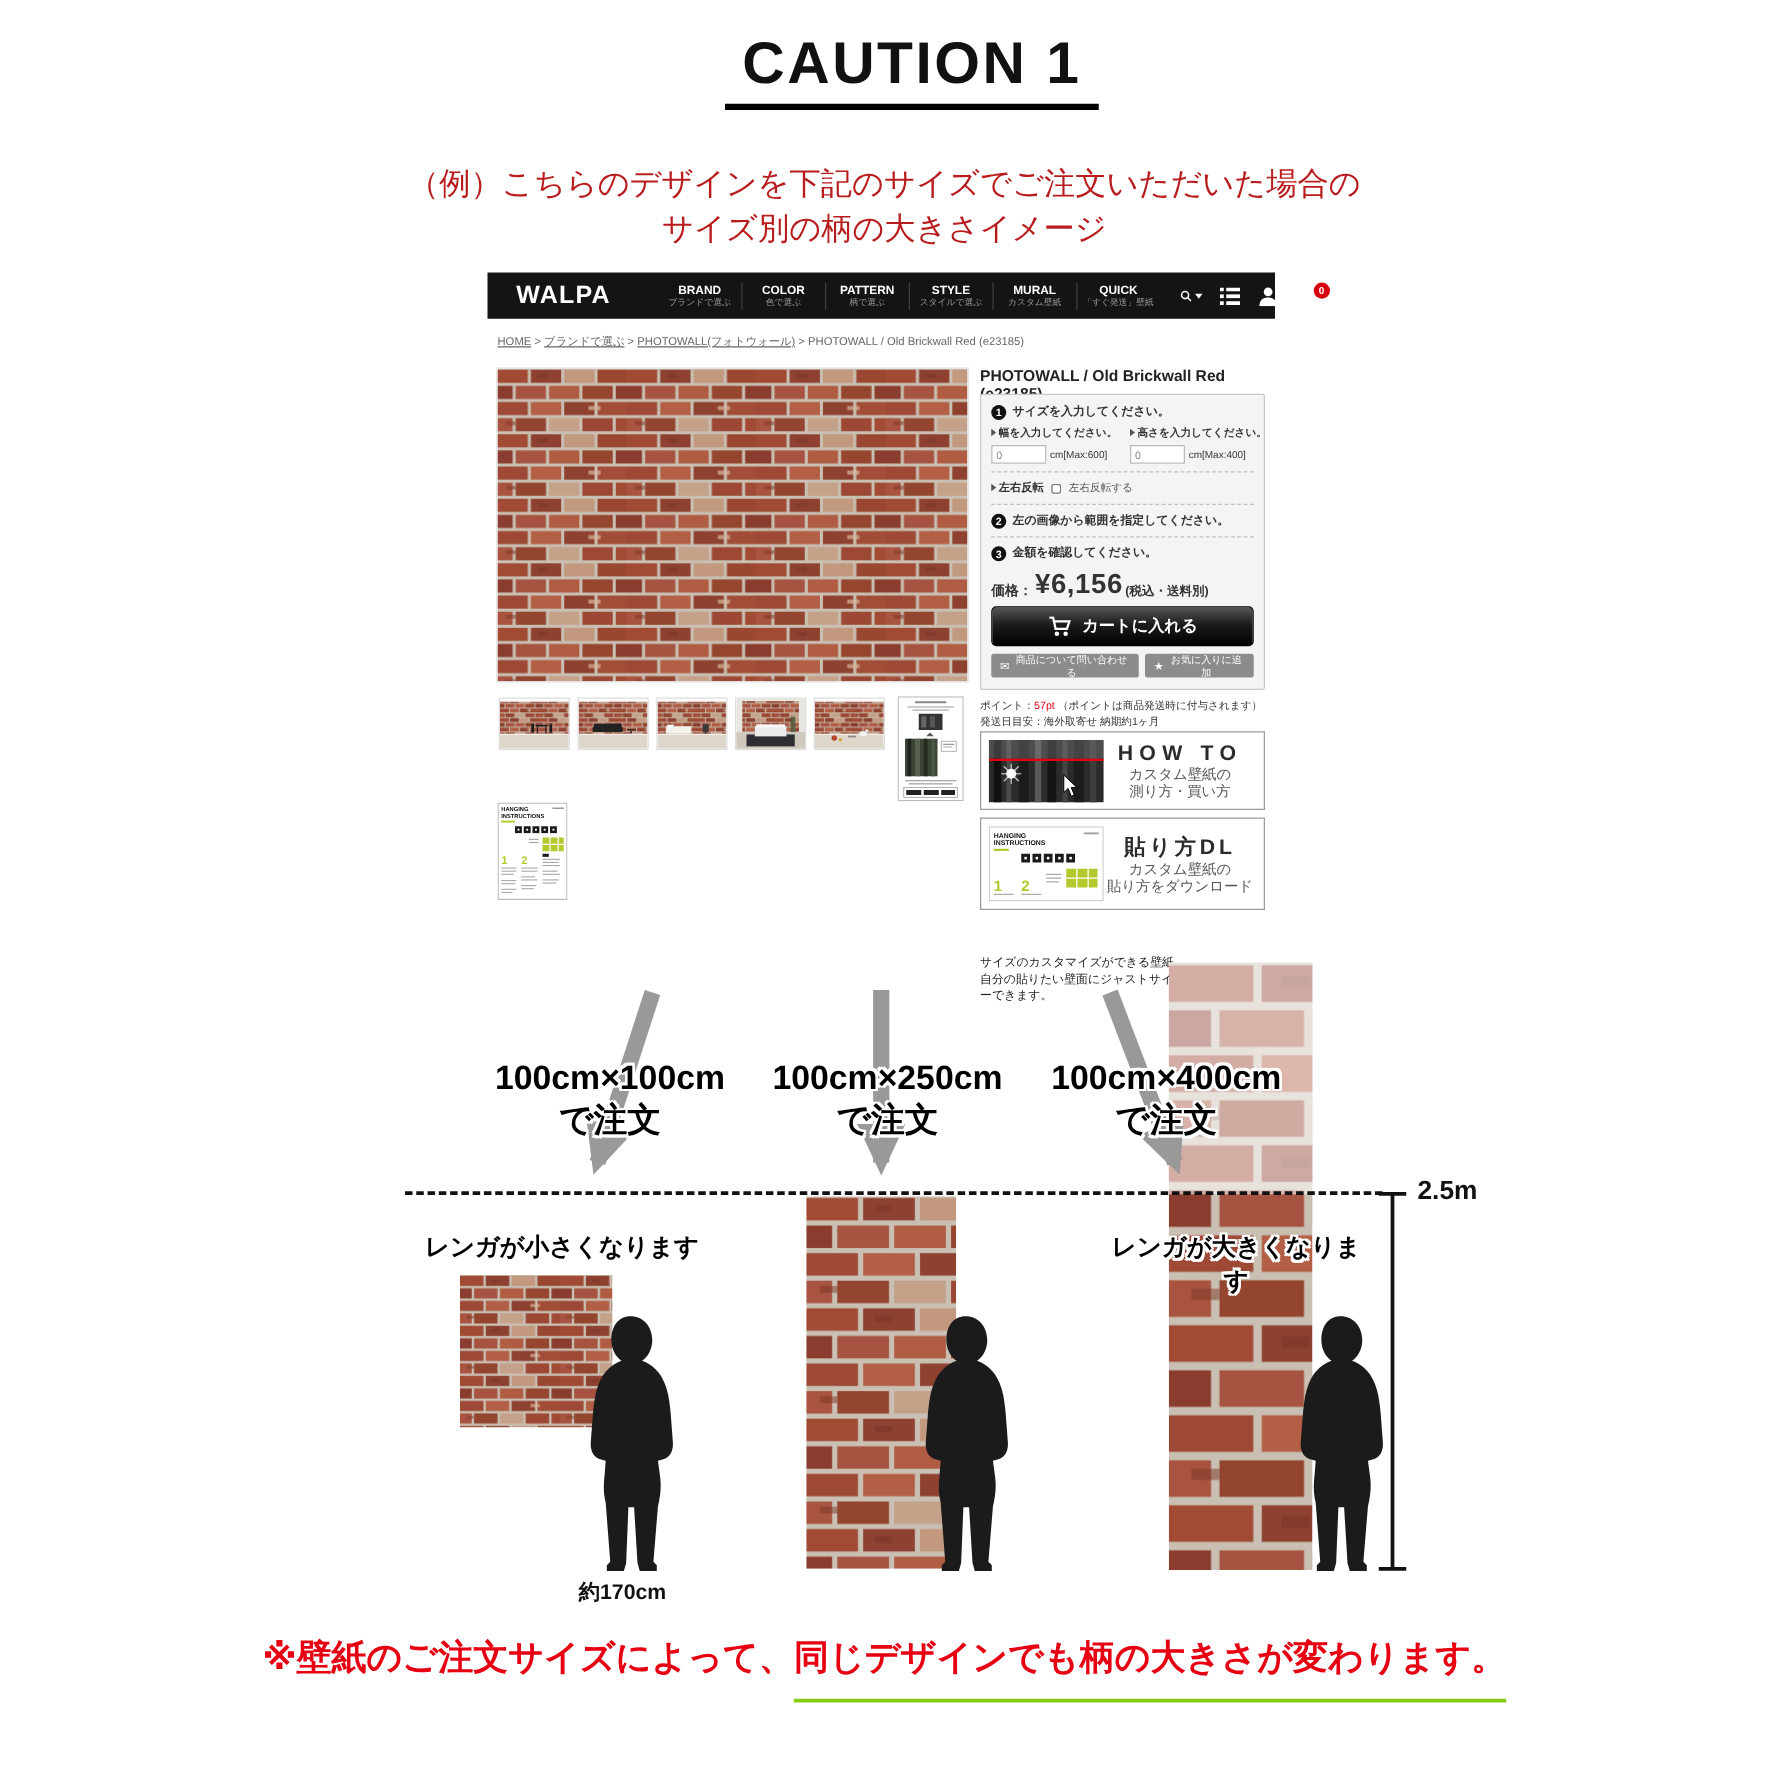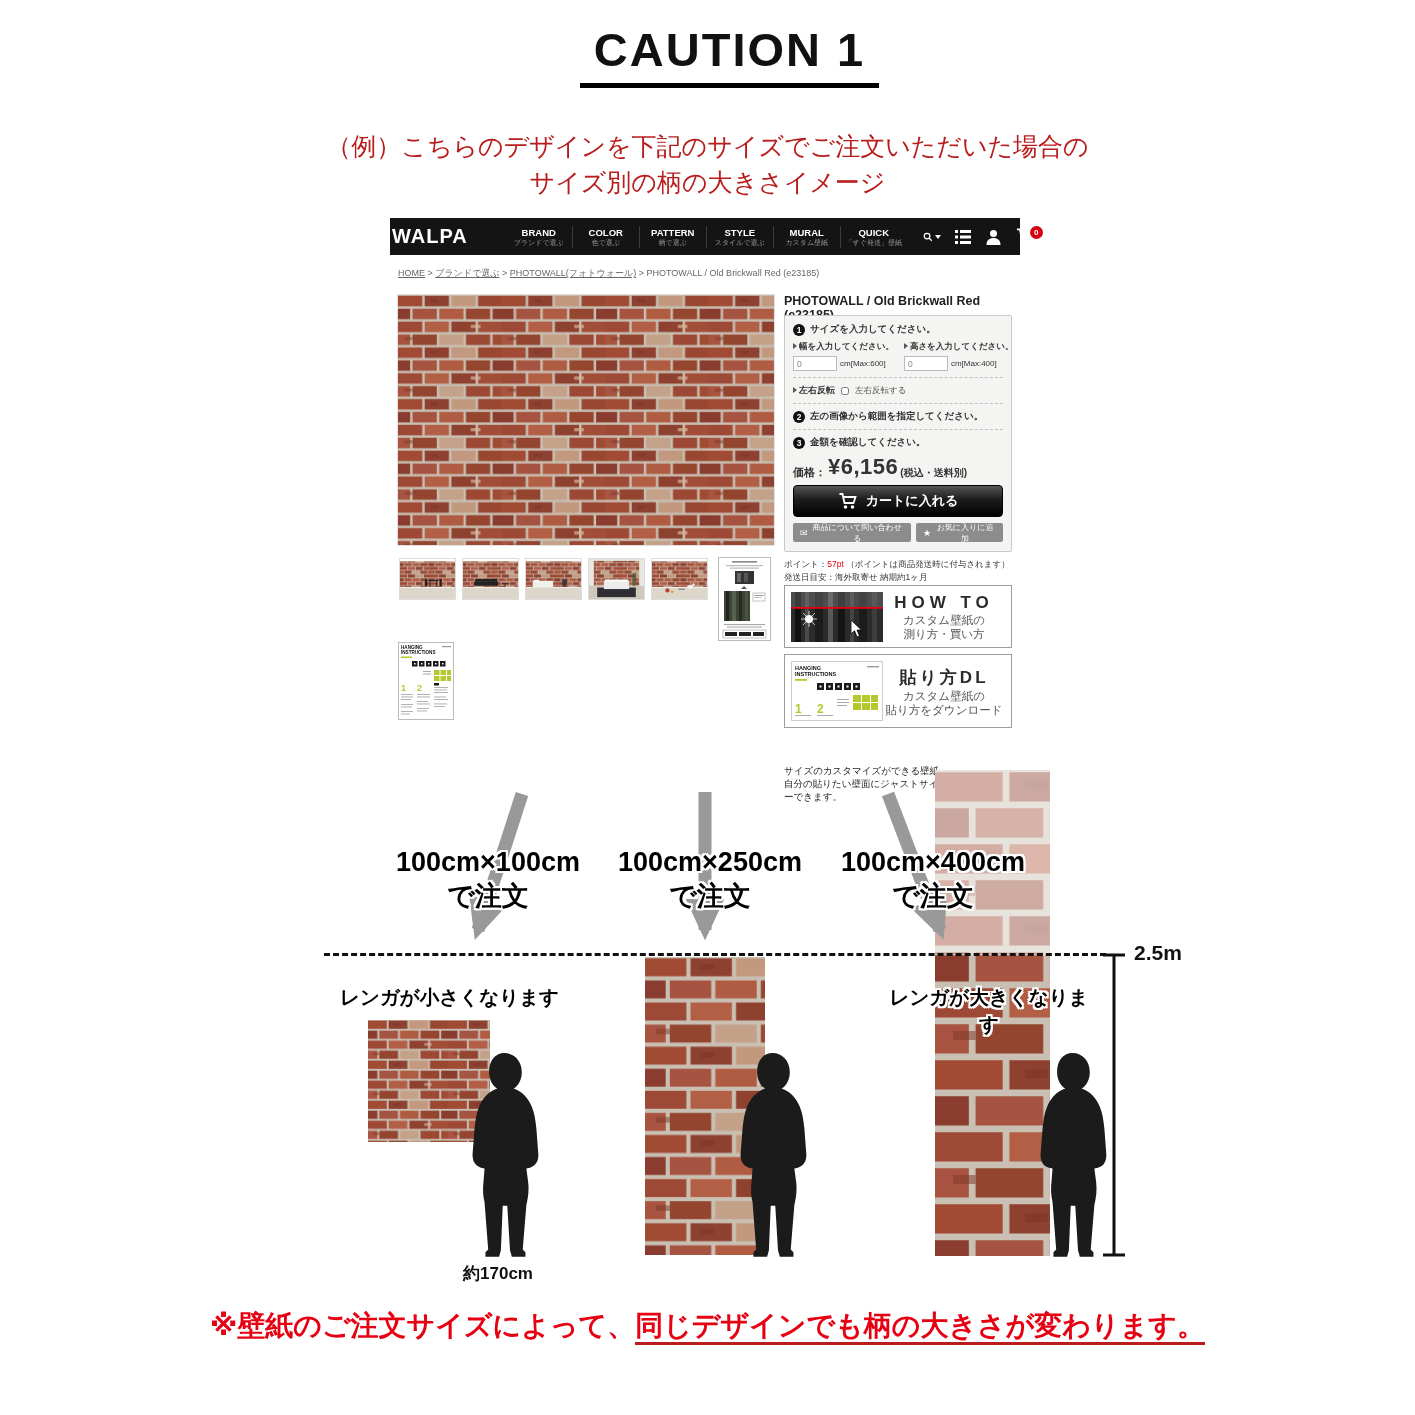--- a/index.html
+++ b/index.html
@@ -10,21 +10,21 @@
 
   
   .caution-title { left:0; right:0; top:22px; text-align:center;padding-left:44px; }
   .caution-title span { display:inline-block; font-size:47px; font-weight:bold; letter-spacing:2px;
       border-bottom:5px solid #000; padding:0 14px 6px; }
   .intro { left:0; right:0; text-align:center; font-size:25px; color:#b91c1c; }
 
   
   .shot { left:390px; top:218px; width:630px; height:545px; }
   .navbar { left:0; top:0; width:630px; height:37px; background:#141414; display:flex; align-items:center; }
-  .logo { color:#fff; font-size:20px; font-weight:bold; letter-spacing:1px; margin-left:2px; }
+  .logo { color:#fff; font-size:20px; font-weight:bold; letter-spacing:1px; margin-left:23px; }
   .menu { display:flex; align-items:center; margin-left:38px; }
   .menu-item { width:66px; text-align:center; cursor:pointer; }
   .menu-item .en { display:block; color:#fff; font-size:9.5px; font-weight:bold; line-height:11px; }
   .menu-item .jp { display:block; color:#9a9a9a; font-size:7px; line-height:9px; white-space:nowrap; }
   .menu-sep { width:1px; height:22px; background:#3d3d3d; }
   .nav-icons { display:flex; align-items:center; gap:13px; margin-left:16px; }
   .nav-ic { position:relative; width:18px; height:18px; display:flex; align-items:center; justify-content:center; cursor:pointer; }
   .cart-badge { position:absolute; right:-9px; top:-2px; width:13px; height:13px; border-radius:50%;
       background:#d6000f; color:#fff; font-size:8px; font-weight:bold; text-align:center; line-height:13px; }
   .caret-down { width:0; height:0; border-left:3px solid transparent; border-right:3px solid transparent; border-top:4px solid #fff; margin-left:2px; }
@@ -87,21 +87,21 @@
   .order-label { top:845px; width:200px; text-align:center; font-size:27px; font-weight:bold; line-height:34px; color:#000;
       text-shadow:-2px -2px 0 #fff,2px -2px 0 #fff,-2px 2px 0 #fff,2px 2px 0 #fff,0 -2px 0 #fff,0 2px 0 #fff,-2px 0 0 #fff,2px 0 0 #fff; }
   .dashed-line { left:324px; top:953px; width:782px; border-top:3px dashed #111; }
   .wall-note { font-size:19.5px; font-weight:bold; color:#000;
       text-shadow:-2px -2px 0 #fff,2px -2px 0 #fff,-2px 2px 0 #fff,2px 2px 0 #fff,0 -2px 0 #fff,0 2px 0 #fff,-2px 0 0 #fff,2px 0 0 #fff; }
   .h-170 { left:450px; top:1262px; width:96px; text-align:center; font-size:17px; font-weight:bold; }
   .h-25m { left:1134px; top:941px; font-size:21px; font-weight:bold; }
 
   
   .warn { left:0; right:0; text-align:center; font-size:28px; font-weight:bold; color:#e60012; }
-  .warn .u { border-bottom:3px solid #b91c1c; padding-bottom:1px; }
+  .warn .u { border-bottom:3px solid #84cc16; padding-bottom:18px; }
 </style>
 </head>
 <body>
 
 <svg width="0" height="0" style="position:absolute" aria-hidden="true">
   <defs>
     <pattern id="bricks" patternUnits="userSpaceOnUse" width="128" height="64">
       <rect width="128" height="64" fill="#c9bfb2"></rect>
       <g>
         <rect x="0" y="1" width="30" height="13" fill="#a14b35"></rect>

